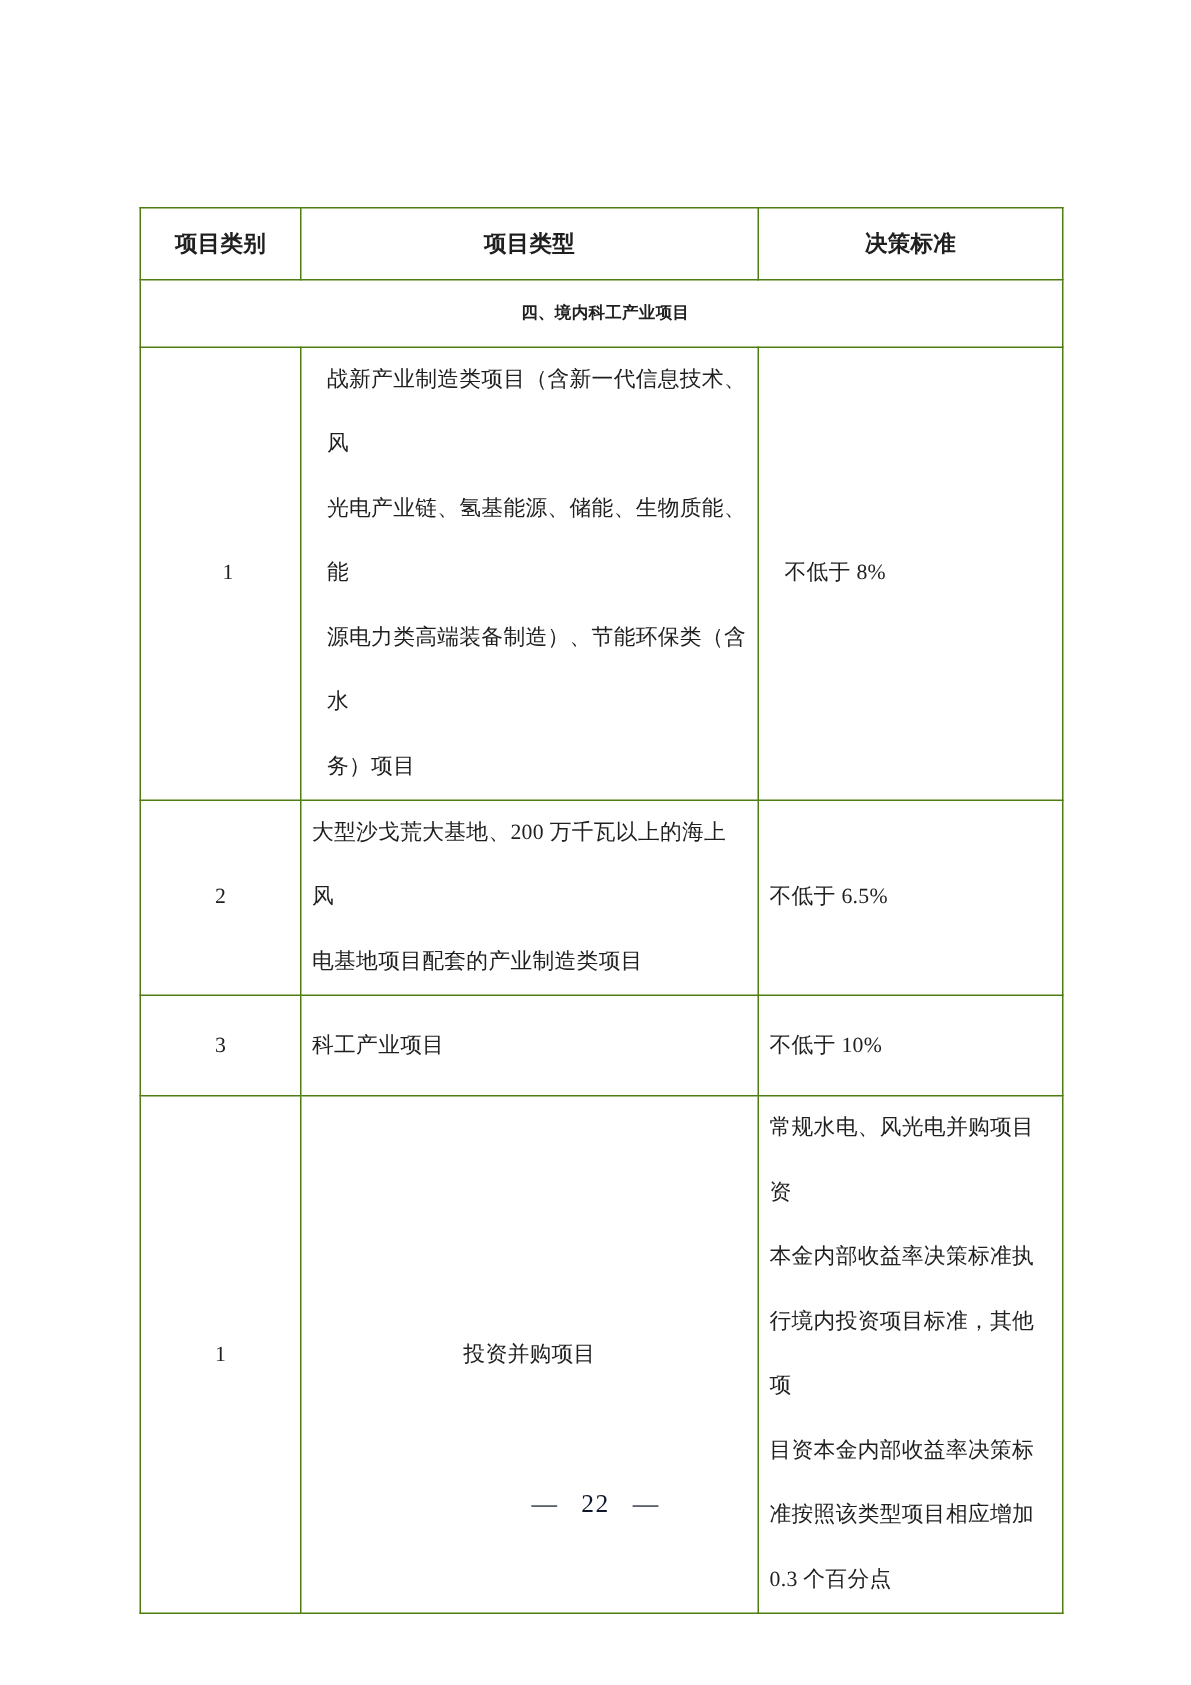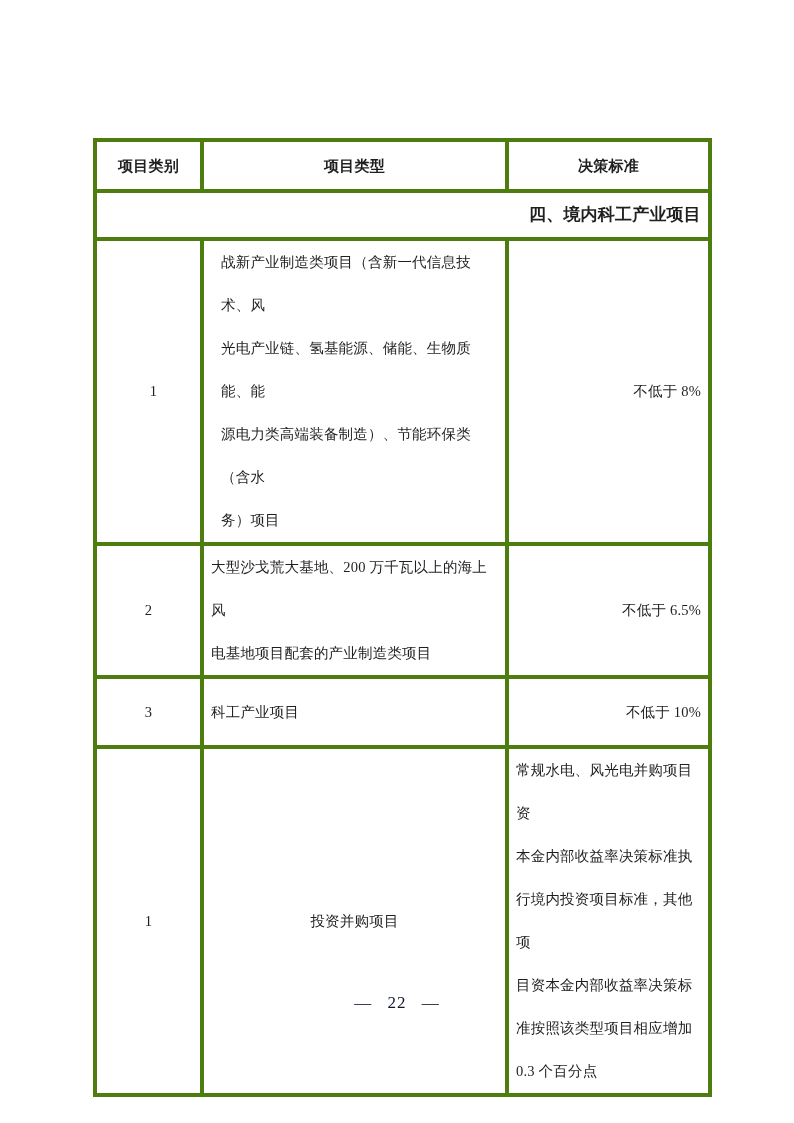--- a/index.html
+++ b/index.html
@@ -18,64 +18,64 @@
   }
   table.doc-table {
     position: absolute;
     left: 93px;
     top: 138px;
     width: 615px;
     border-collapse: collapse;
     table-layout: fixed;
   }
   table.doc-table td, table.doc-table th {
-    border: 4px solid #4d7c0f;
+    border: 1px solid #4d7c0f;
     font-size: 14.5px;
     font-weight: normal;
     padding: 0 7px;
     overflow: hidden;
     vertical-align: middle;
     white-space: pre-line;
     letter-spacing: 0.2px;
     color: #1f1f1f;
   }
   
   tr.hdr th {
     height: 47px;
     font-weight: bold;
     text-align: center;
     font-size: 15px;
     line-height: 20px;
   }
   
   tr.section td {
     font-weight: bold;
-    text-align: right;
+    text-align: center;
     padding-left: 12px;
-    font-size: 17px;
+    font-size: 11px;
     line-height: 20px;
   }
   tr.sec4 td { height: 44px; }
   tr.sec5 td { height: 48px; }
   
   td.num {
     text-align: center;
     line-height: 43px;
   }
   td.type-left {
     text-align: left;
     line-height: 43px;
   }
   td.type-center {
     text-align: center;
     line-height: 43px;
     margin-left: 36px;
   }
   td.std-center {
-    text-align: right;
+    text-align: left;
     line-height: 43px;
   }
   td.std-left {
     text-align: left;
     line-height: 43px;
   }
   tr.r-s4-1 td { height: 173px; padding-left: 17px; }
   tr.r-s4-2 td { height: 89px; }
   tr.r-s4-3 td { height: 66px; }
   tr.r-s5-1 td { height: 256px; }

